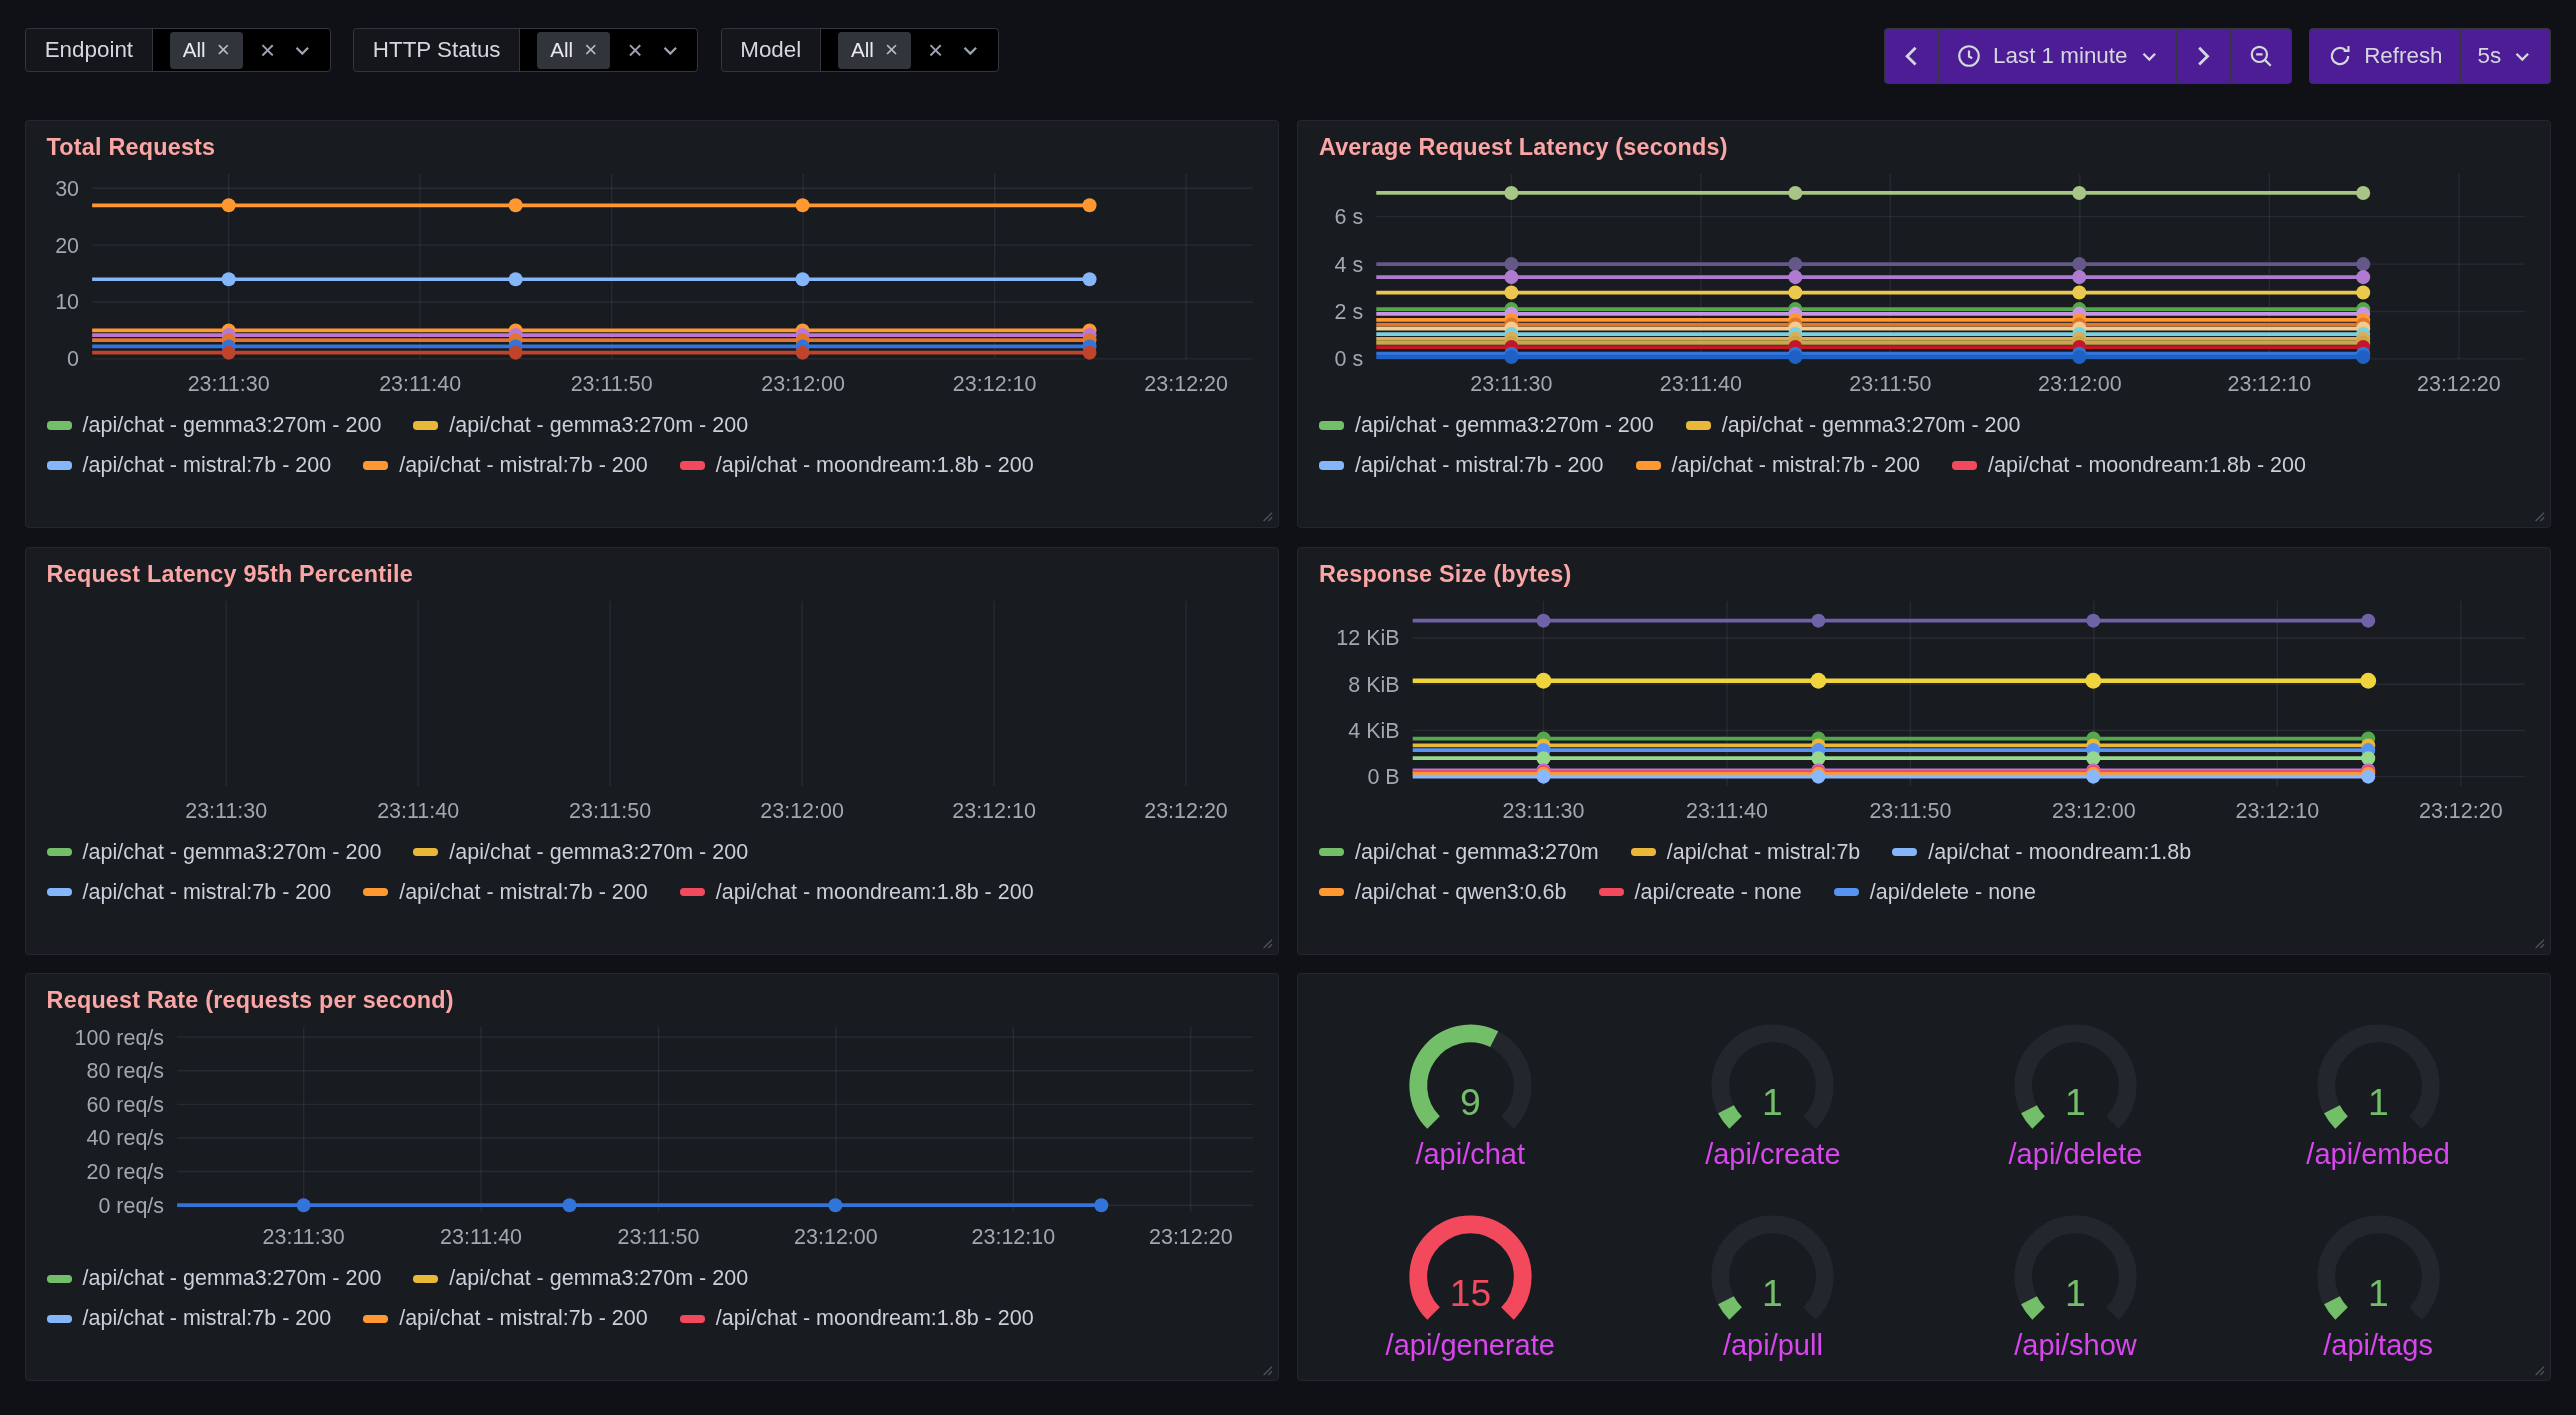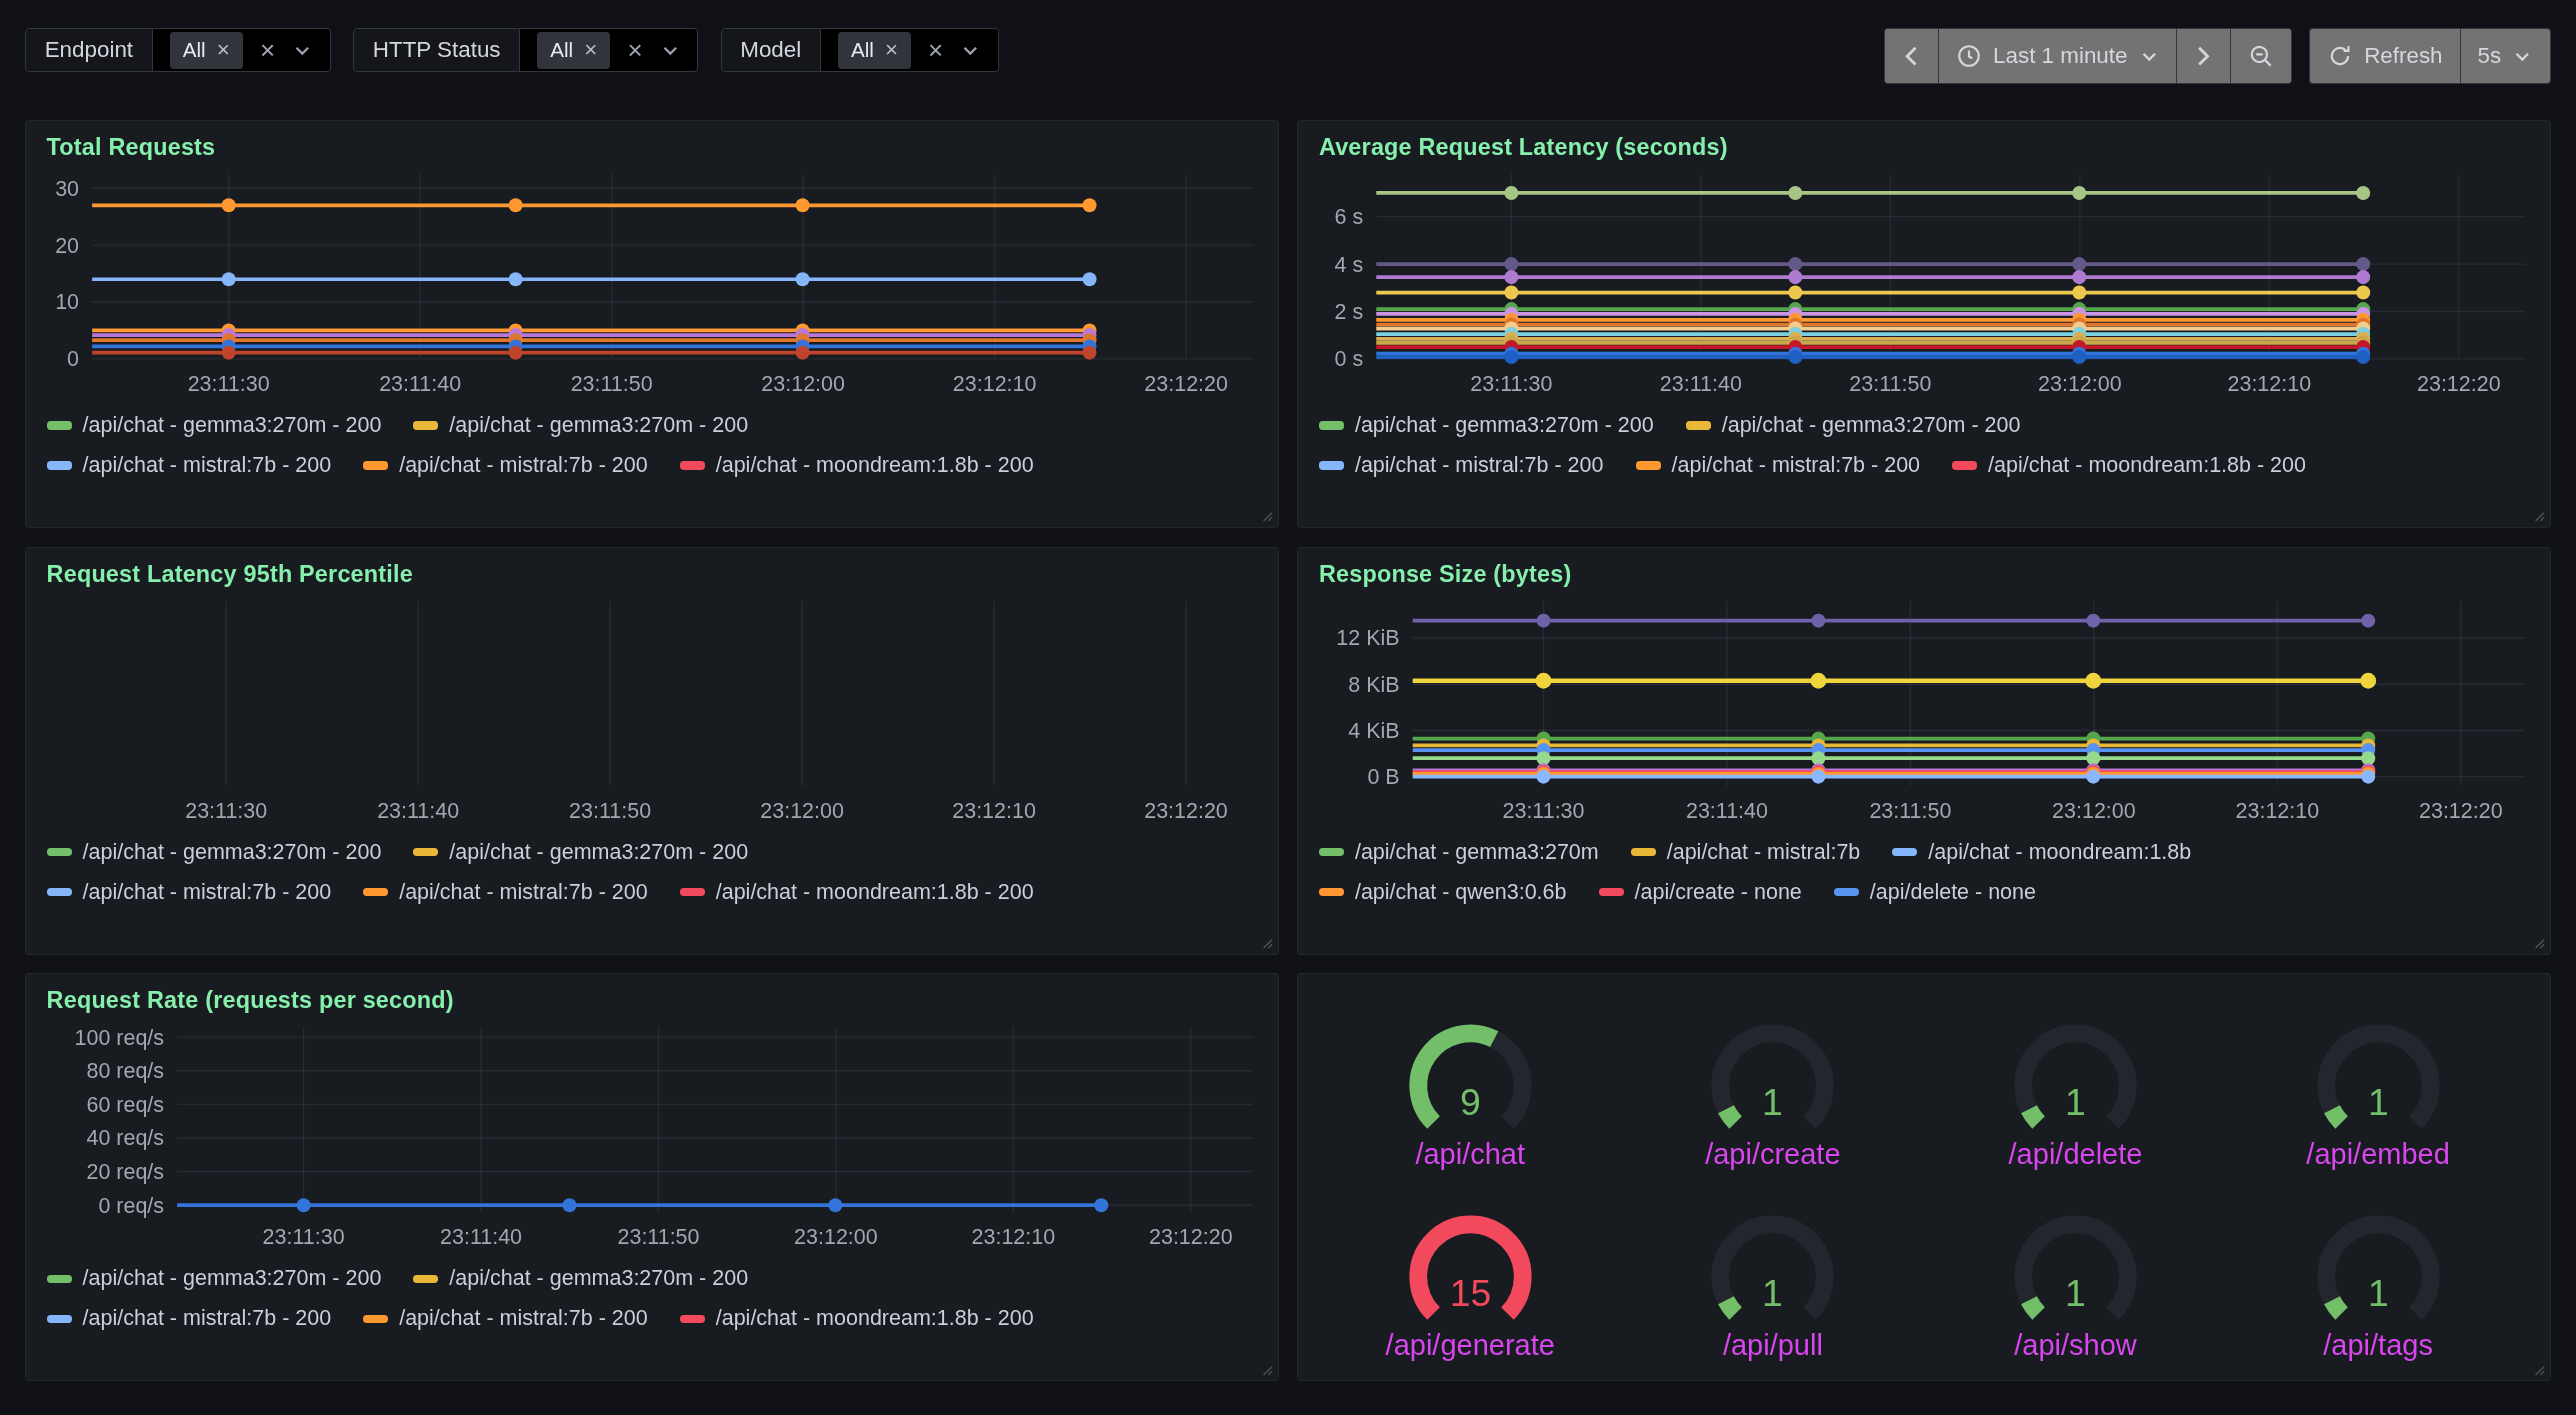--- a/index.html
+++ b/index.html
@@ -18,31 +18,31 @@
     border:0.9px solid #34363E; border-radius:3.7px; background:#15161B; }
   .f-label { display:flex; align-items:center; padding:0 18.7px; font-size:22.4px;
     color:#D5D7DE; border-right:0.9px solid #34363E; }
   .f-value { display:flex; align-items:center; gap:17px; padding:0 17px; background:#000000; border-radius:0 3.7px 3.7px 0;}
   .chip { display:flex; align-items:center; gap:11.2px; background:#31343B; border-radius:3.7px;
     padding:6.5px 13px; font-size:20.6px; color:#E8EAF0; }
   .chip .x { color:#B9BDC6; font-size:22.4px; line-height:1; }
   .gray-x { color:#9DA3AE; font-size:26px; line-height:1; }
   .controls { display:flex; gap:17px; }
   .btn-group { display:flex; align-items:stretch; height:56px; border:0.9px solid #34363E;
-    border-radius:3.7px; background:#737373; overflow:hidden; }
+    border-radius:3.7px; background:#4c1d95; overflow:hidden; }
   .btn { display:flex; align-items:center; gap:11.2px; padding:0 17px; font-size:22.4px;
     color:#D5D7DE; border-right:0.9px solid #34363E; cursor:pointer; white-space:nowrap; }
   .btn:last-child { border-right:none; }
   .icon { display:inline-flex; align-items:center; justify-content:center; }
   
   .grid { display:grid; grid-template-columns:1fr 1fr; gap:18.7px; grid-auto-rows:408px;
     margin:36px 25px 0 25px; }
   .panel { position:relative; background:#181B20; border:0.9px solid #25272F; border-radius:3.7px;
     padding:13px 20.6px 9.3px 20.6px; overflow:hidden; }
-  .panel h2 { font-size:23.4px; font-weight:600; color:#86efac; letter-spacing:0.2px; margin-bottom:13px; }
+  .panel h2 { font-size:23.4px; font-weight:600; color:#fca5a5; letter-spacing:0.2px; margin-bottom:13px; }
   .chart { width:100%; height:226px; }
   .legend { margin-top:13px; display:flex; flex-direction:column; gap:15px; }
   .leg-row { display:flex; gap:32px; flex-wrap:nowrap; }
   .leg-item { display:flex; align-items:center; gap:11px; font-size:21.5px; color:#CCCEDA; cursor:pointer; }
   .leg-chip { width:25px; height:8.4px; border-radius:3.7px; flex:0 0 auto; }
   .resize { position:absolute; right:4.7px; bottom:4.7px; width:15px; height:15px; opacity:.55; }
   
   .gauges { display:grid; grid-template-columns:repeat(4,1fr); grid-auto-rows:174px; row-gap:17px;
     margin-top:24px; }
   .gauge-cell { display:flex; flex-direction:column; align-items:center; justify-content:flex-start; }

